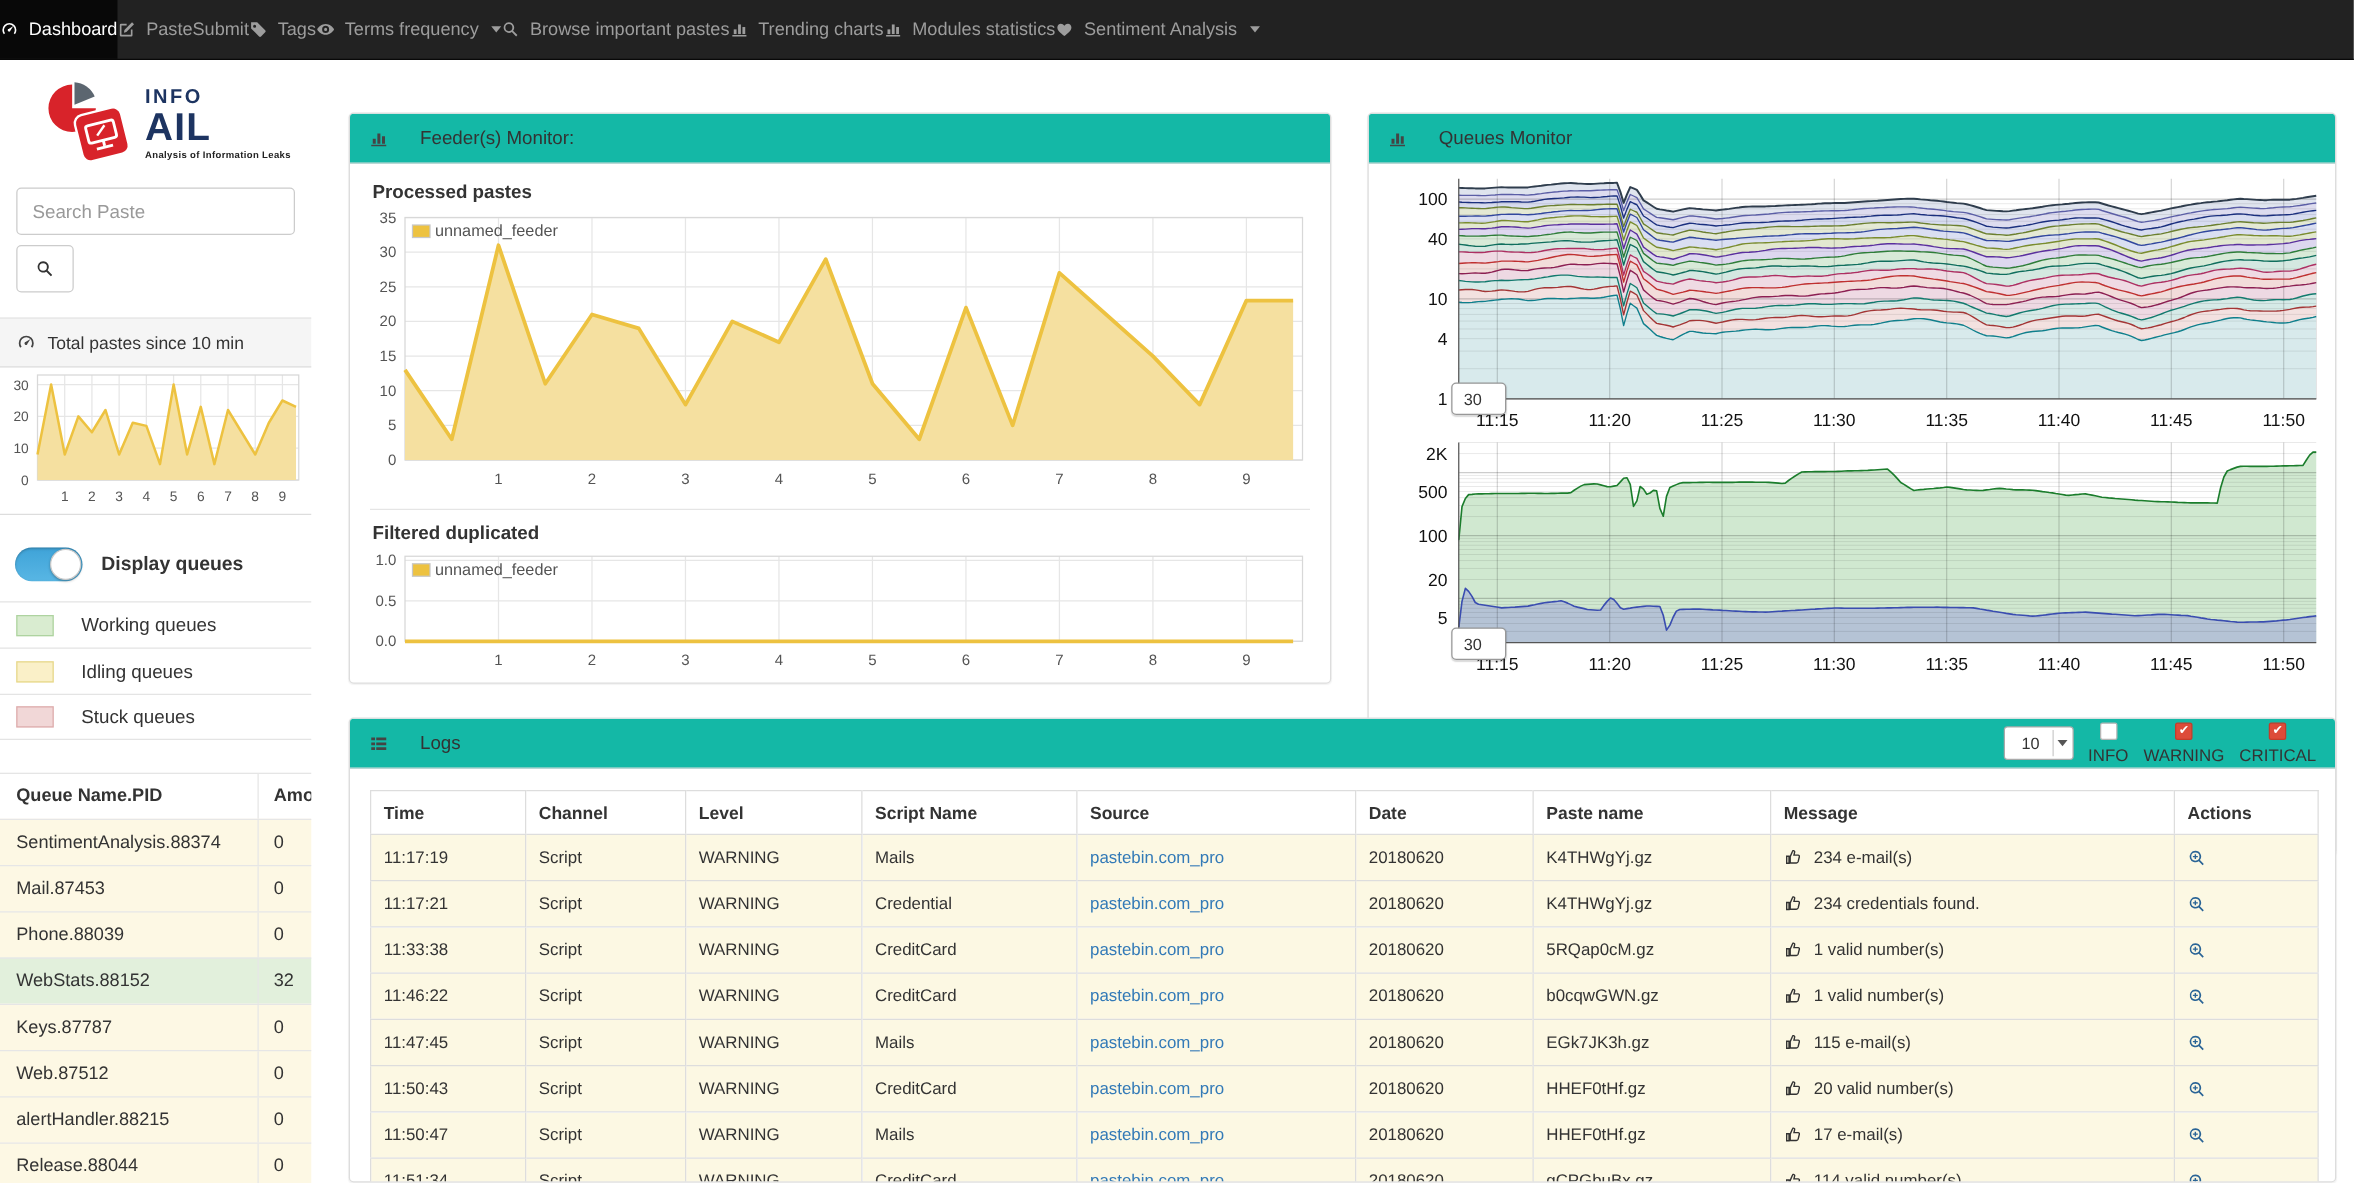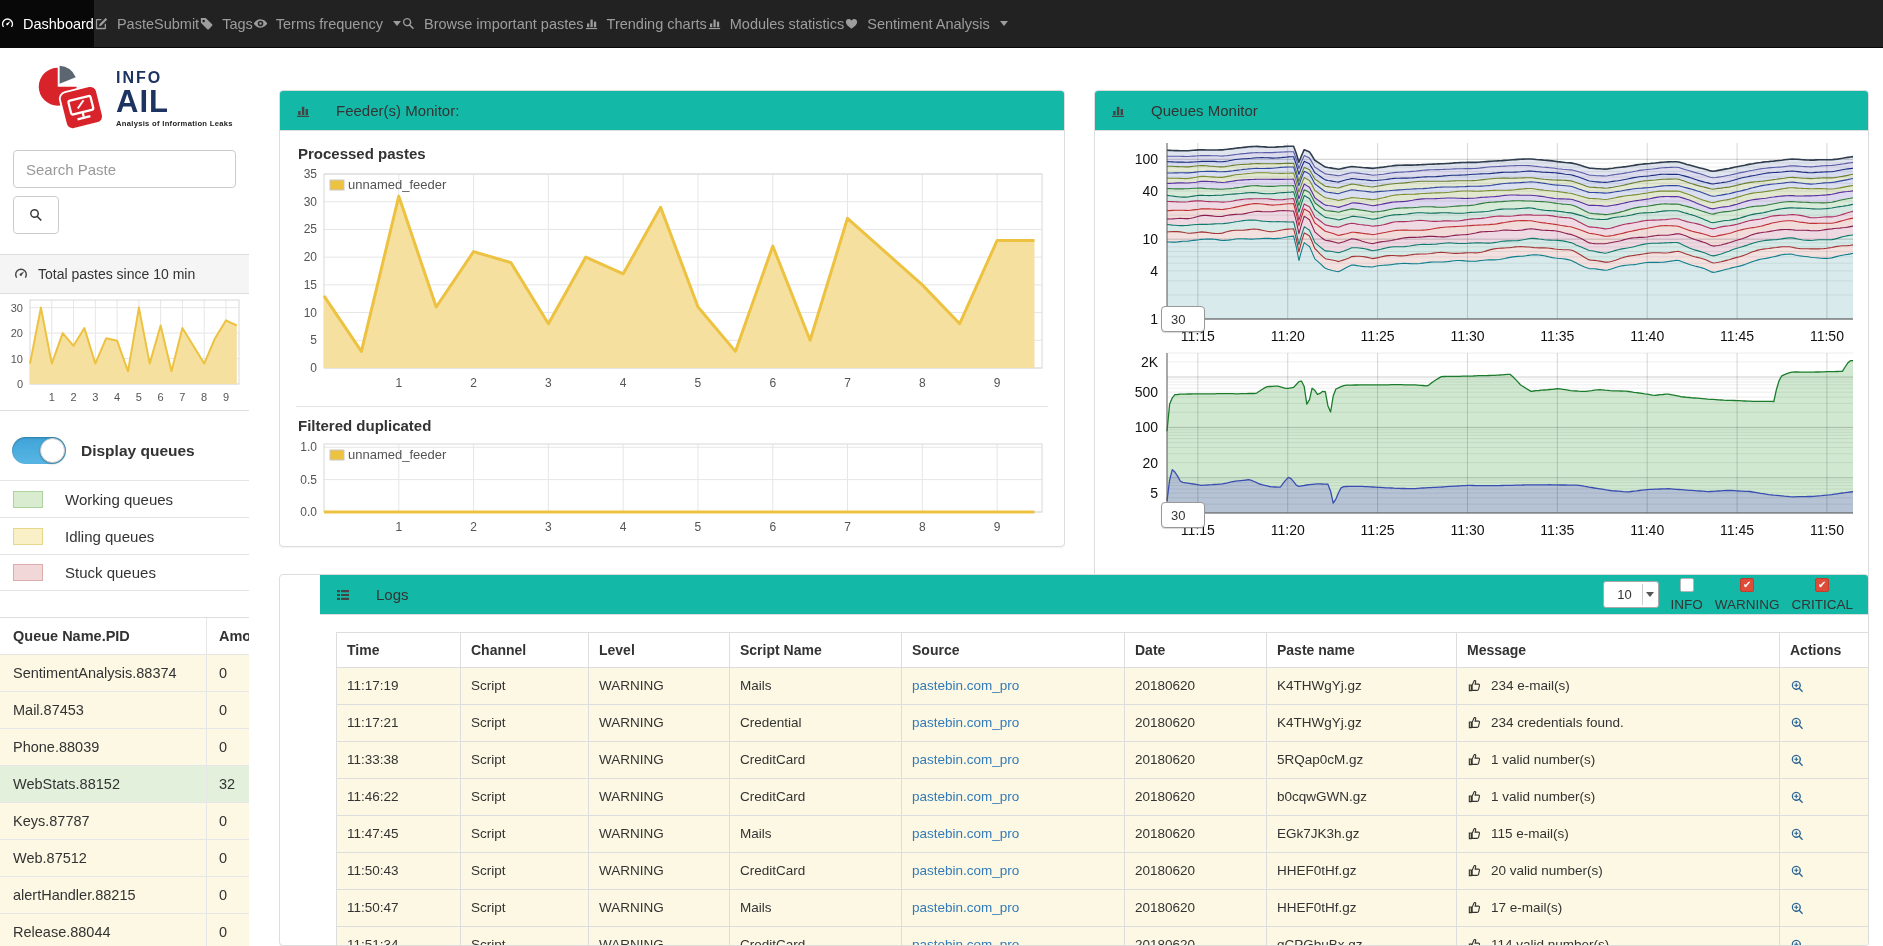--- a/index.html
+++ b/index.html
@@ -56,21 +56,21 @@
   .qt-row.working { background:#e2f0dc; }
 
   
   .panel { position:absolute; background:#fff; border:1px solid #ddd; border-radius:4px;
     box-shadow:0 1px 1px rgba(0,0,0,.05); overflow:hidden; }
   .panel-hd { height:40px; background:#14b8a6; border-bottom:1px solid #ddd; display:flex;
     align-items:center; gap:25px; padding:0 15px; font-size:15px; color:#333; }
   .panel-hd .ic { width:16px; height:16px; color:#444; }
   #feeder-panel { left:279px; top:90px;  width:786px;  height:457px; }
   #queues-panel { left:1094px; top:90px; width:775px;  height:594px; }
-  #logs-panel   { left:279px; top:574px; width:1590px; height:372px;padding-left:40px; }
+  #logs-panel   { left:279px; top:574px; width:1590px; height:372px; }
   .fbody { padding:12px 16px 0 16px; }
   .chart-title { font-size:15px; font-weight:bold; margin:2px 0 4px 2px; color:#333; }
   .hr { border-top:1px solid #e5e5e5; margin:10px 0; }
   .qbody { position:relative; padding:8px 10px 0 10px; }
   .roll-input { position:absolute; width:44px; height:26px; border:1px solid #989898; border-radius:4px;
     background:#fff; font-size:13px; color:#333; padding-left:9px; font-family:inherit;
     box-shadow:0 1px 1px rgba(0,0,0,.15); }
   #roll-1 { left:66px; top:215px; }
   #roll-2 { left:66px; top:411px; }
 

